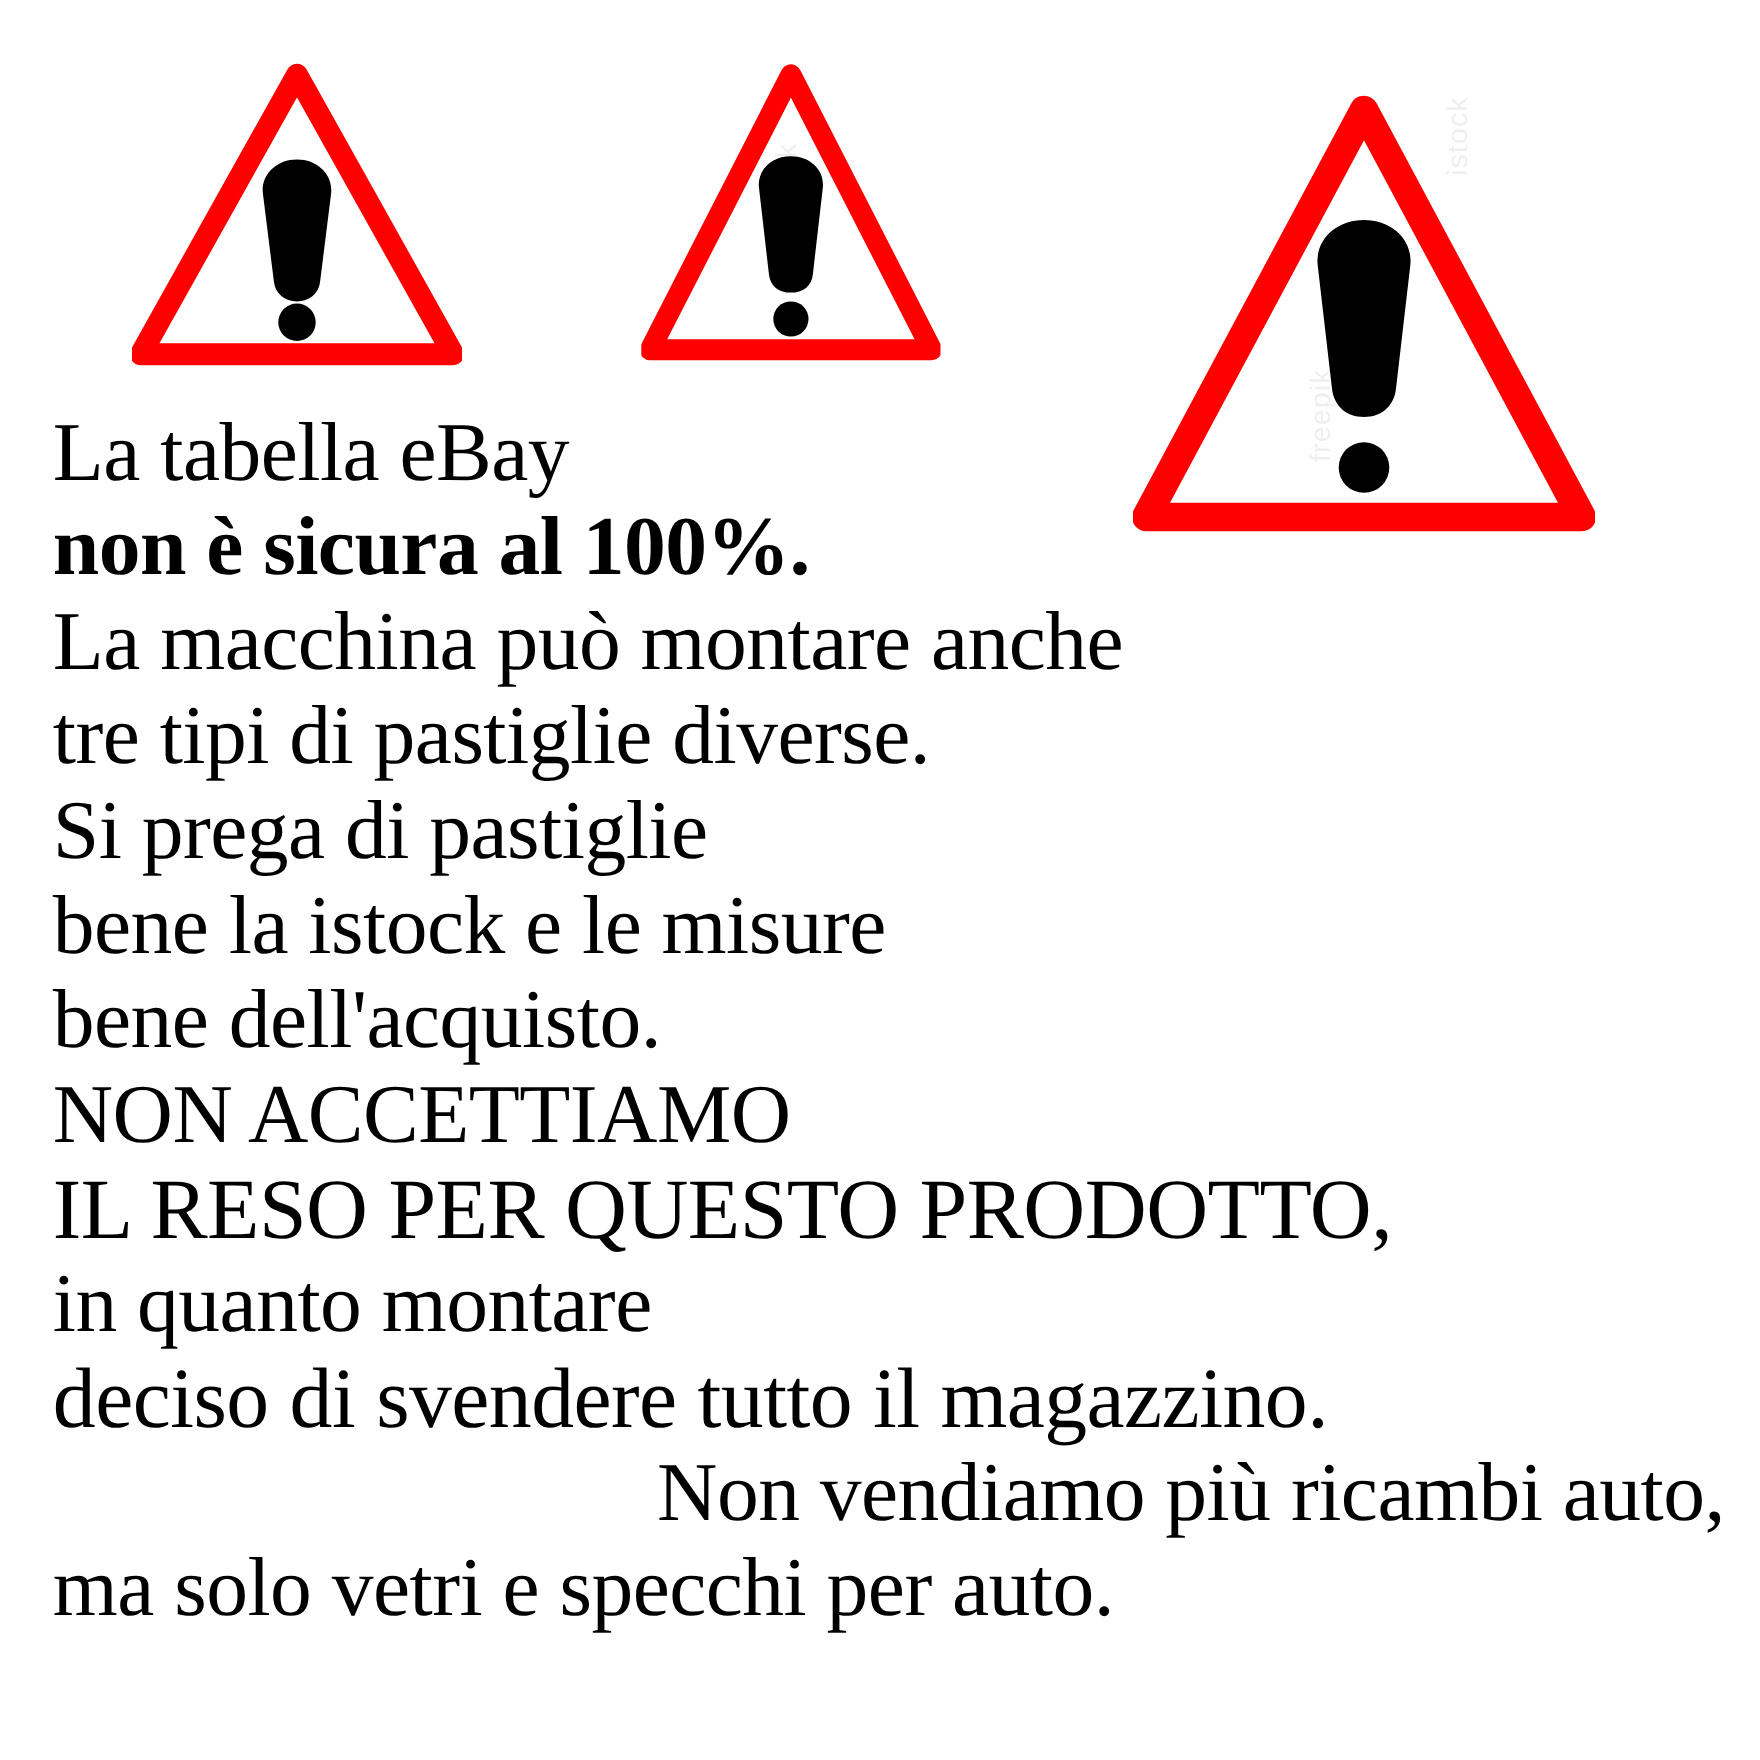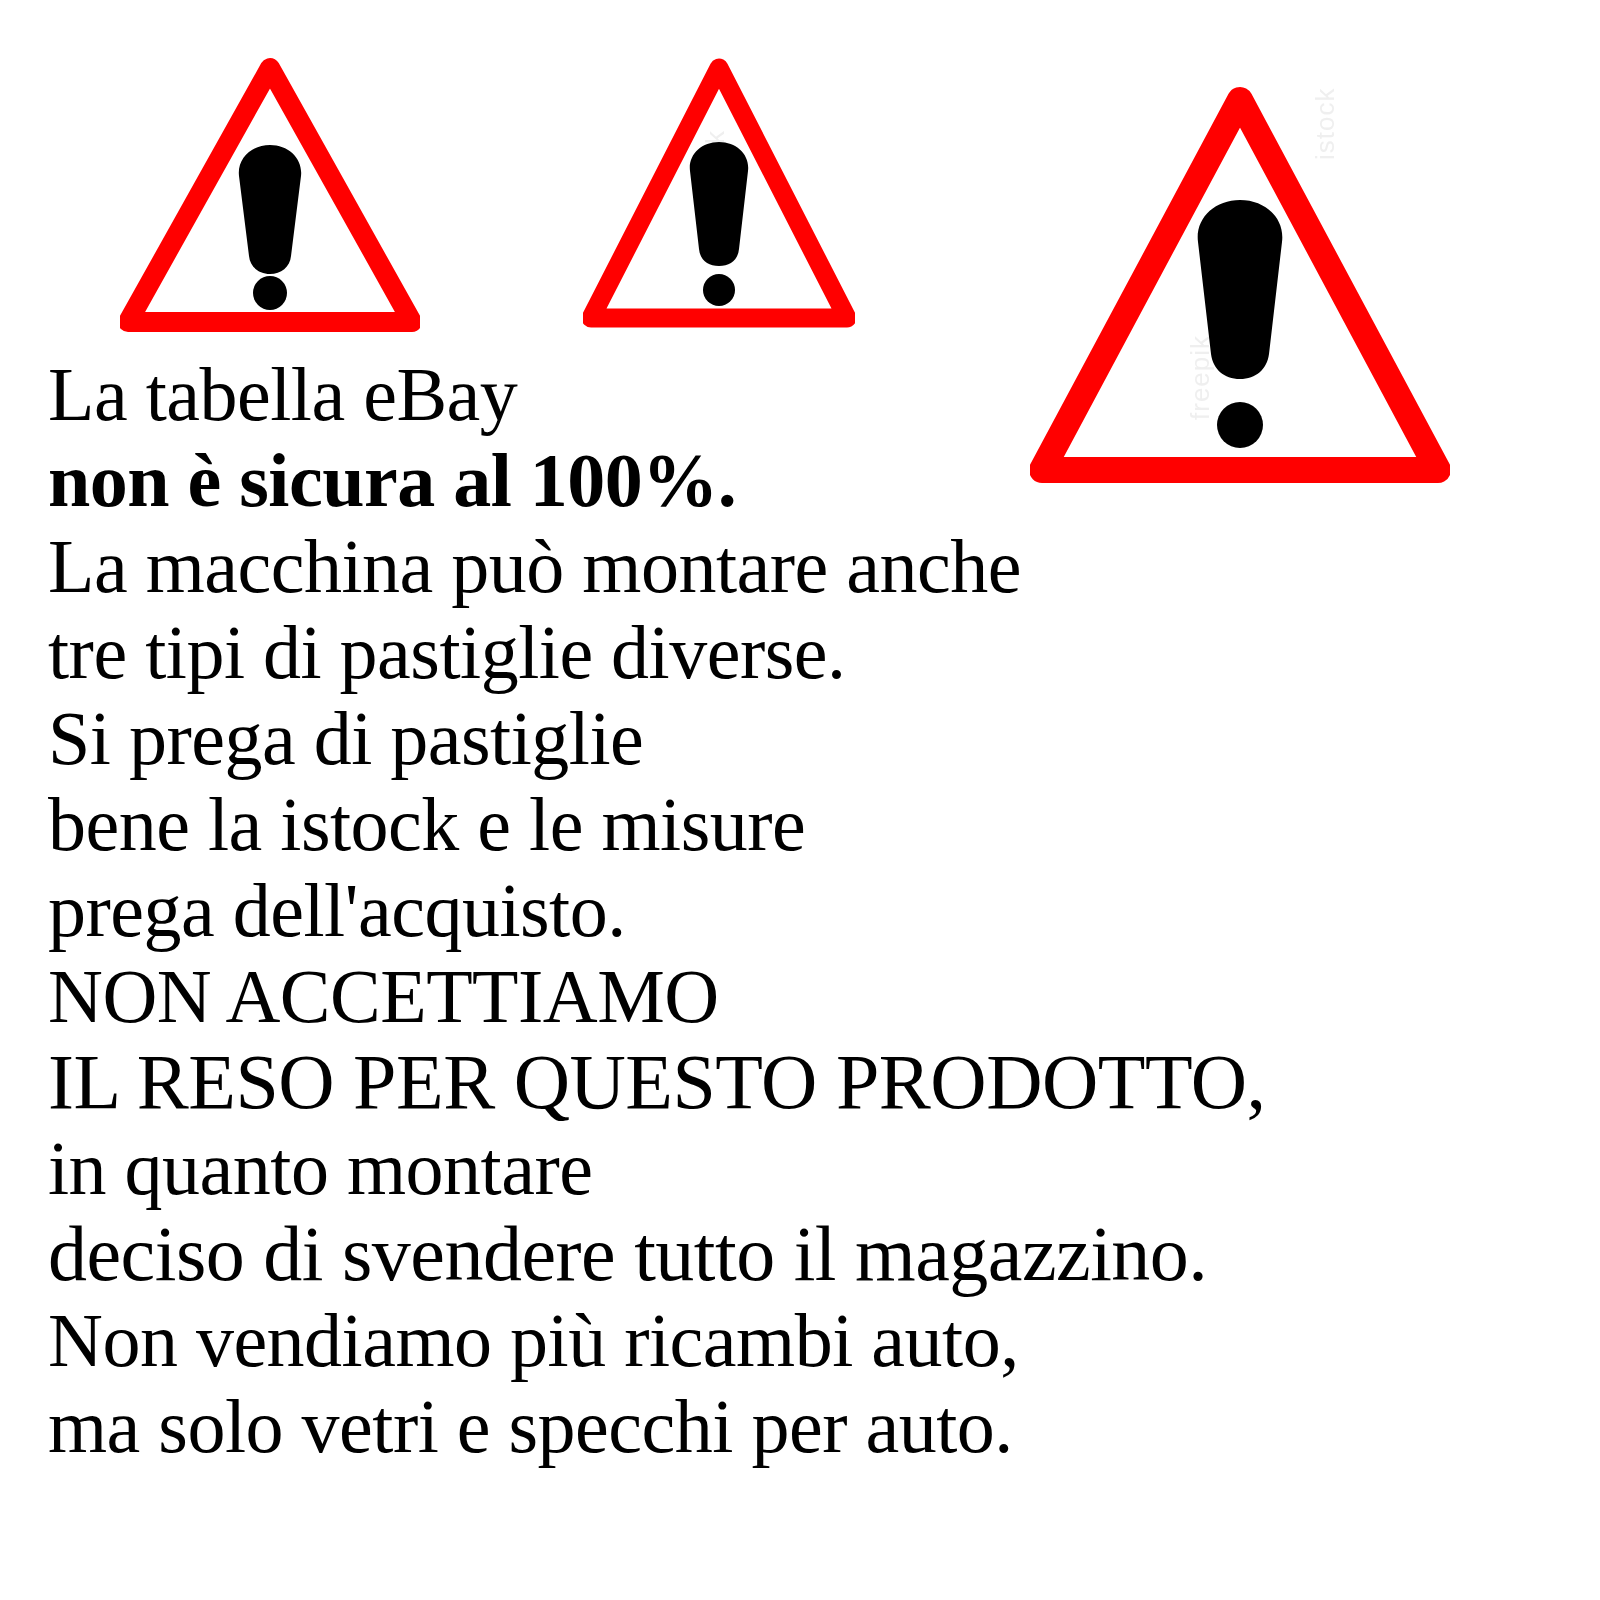--- a/index.html
+++ b/index.html
@@ -32,21 +32,21 @@
   }
 
   #warn-1 { left: 120px; top: 50px; width: 300px; height: 290px; }
   #warn-2 { left: 583px; top: 50px; width: 272px; height: 285px; }
   #warn-3 { left: 1030px; top: 80px; width: 420px; height: 410px; }
 
   
   .notice {
     position: absolute;
     left: 48px;
-    top: 351px;
+    top: 368px;
     width: 1520px;
   }
   .notice .line {
     display: block;
     font-family: "Liberation Serif", serif;
     font-size: 76px;
     line-height: 86px;
     letter-spacing: -0.5px;
     color: #000000;
     white-space: pre;
@@ -57,21 +57,21 @@
   .notice .line.l2  { font-size: 76px; font-weight: bold; }
   .notice .line.l3  { font-size: 76px; }
   .notice .line.l4  { font-size: 76px; }
   .notice .line.l5  { font-size: 76px; }
   .notice .line.l6  { font-size: 76px; }
   .notice .line.l7  { font-size: 76px; }
   .notice .line.l8  { font-size: 76px; }
   .notice .line.l9  { font-size: 78px; }
   .notice .line.l10 { font-size: 76px; }
   .notice .line.l11 { font-size: 78px; }
-  .notice .line.l12 { font-size: 76px; }
+  .notice .line.l12 { font-size: 76px; text-align: right; }
   .notice .line.l13 { font-size: 76px; }
 
   
   .watermark {
     position: absolute;
     color: #efefef;
     font-family: "Liberation Sans", sans-serif;
     font-size: 26px;
     letter-spacing: 1px;
     user-select: none;
@@ -131,21 +131,21 @@
     </svg>
   </div>
 
   <div class="notice">
     <span class="line l1">La tabella eBay</span>
     <span class="line l2">non è sicura al 100%.</span>
     <span class="line l3">La macchina può montare anche</span>
     <span class="line l4">tre tipi di pastiglie diverse.</span>
     <span class="line l5">Si prega di pastiglie</span>
     <span class="line l6">bene la istock e le misure</span>
-    <span class="line l7">prega dell'acquisto.</span>
+    <span class="line l7">bene dell'acquisto.</span>
     <span class="line l8">NON ACCETTIAMO</span>
     <span class="line l9">IL RESO PER QUESTO PRODOTTO,</span>
     <span class="line l10">in quanto montare</span>
     <span class="line l11">deciso di svendere tutto il magazzino.</span>
     <span class="line l12">Non vendiamo più ricambi auto,</span>
     <span class="line l13">ma solo vetri e specchi per auto.</span>
   </div>
 
 </div>
 

